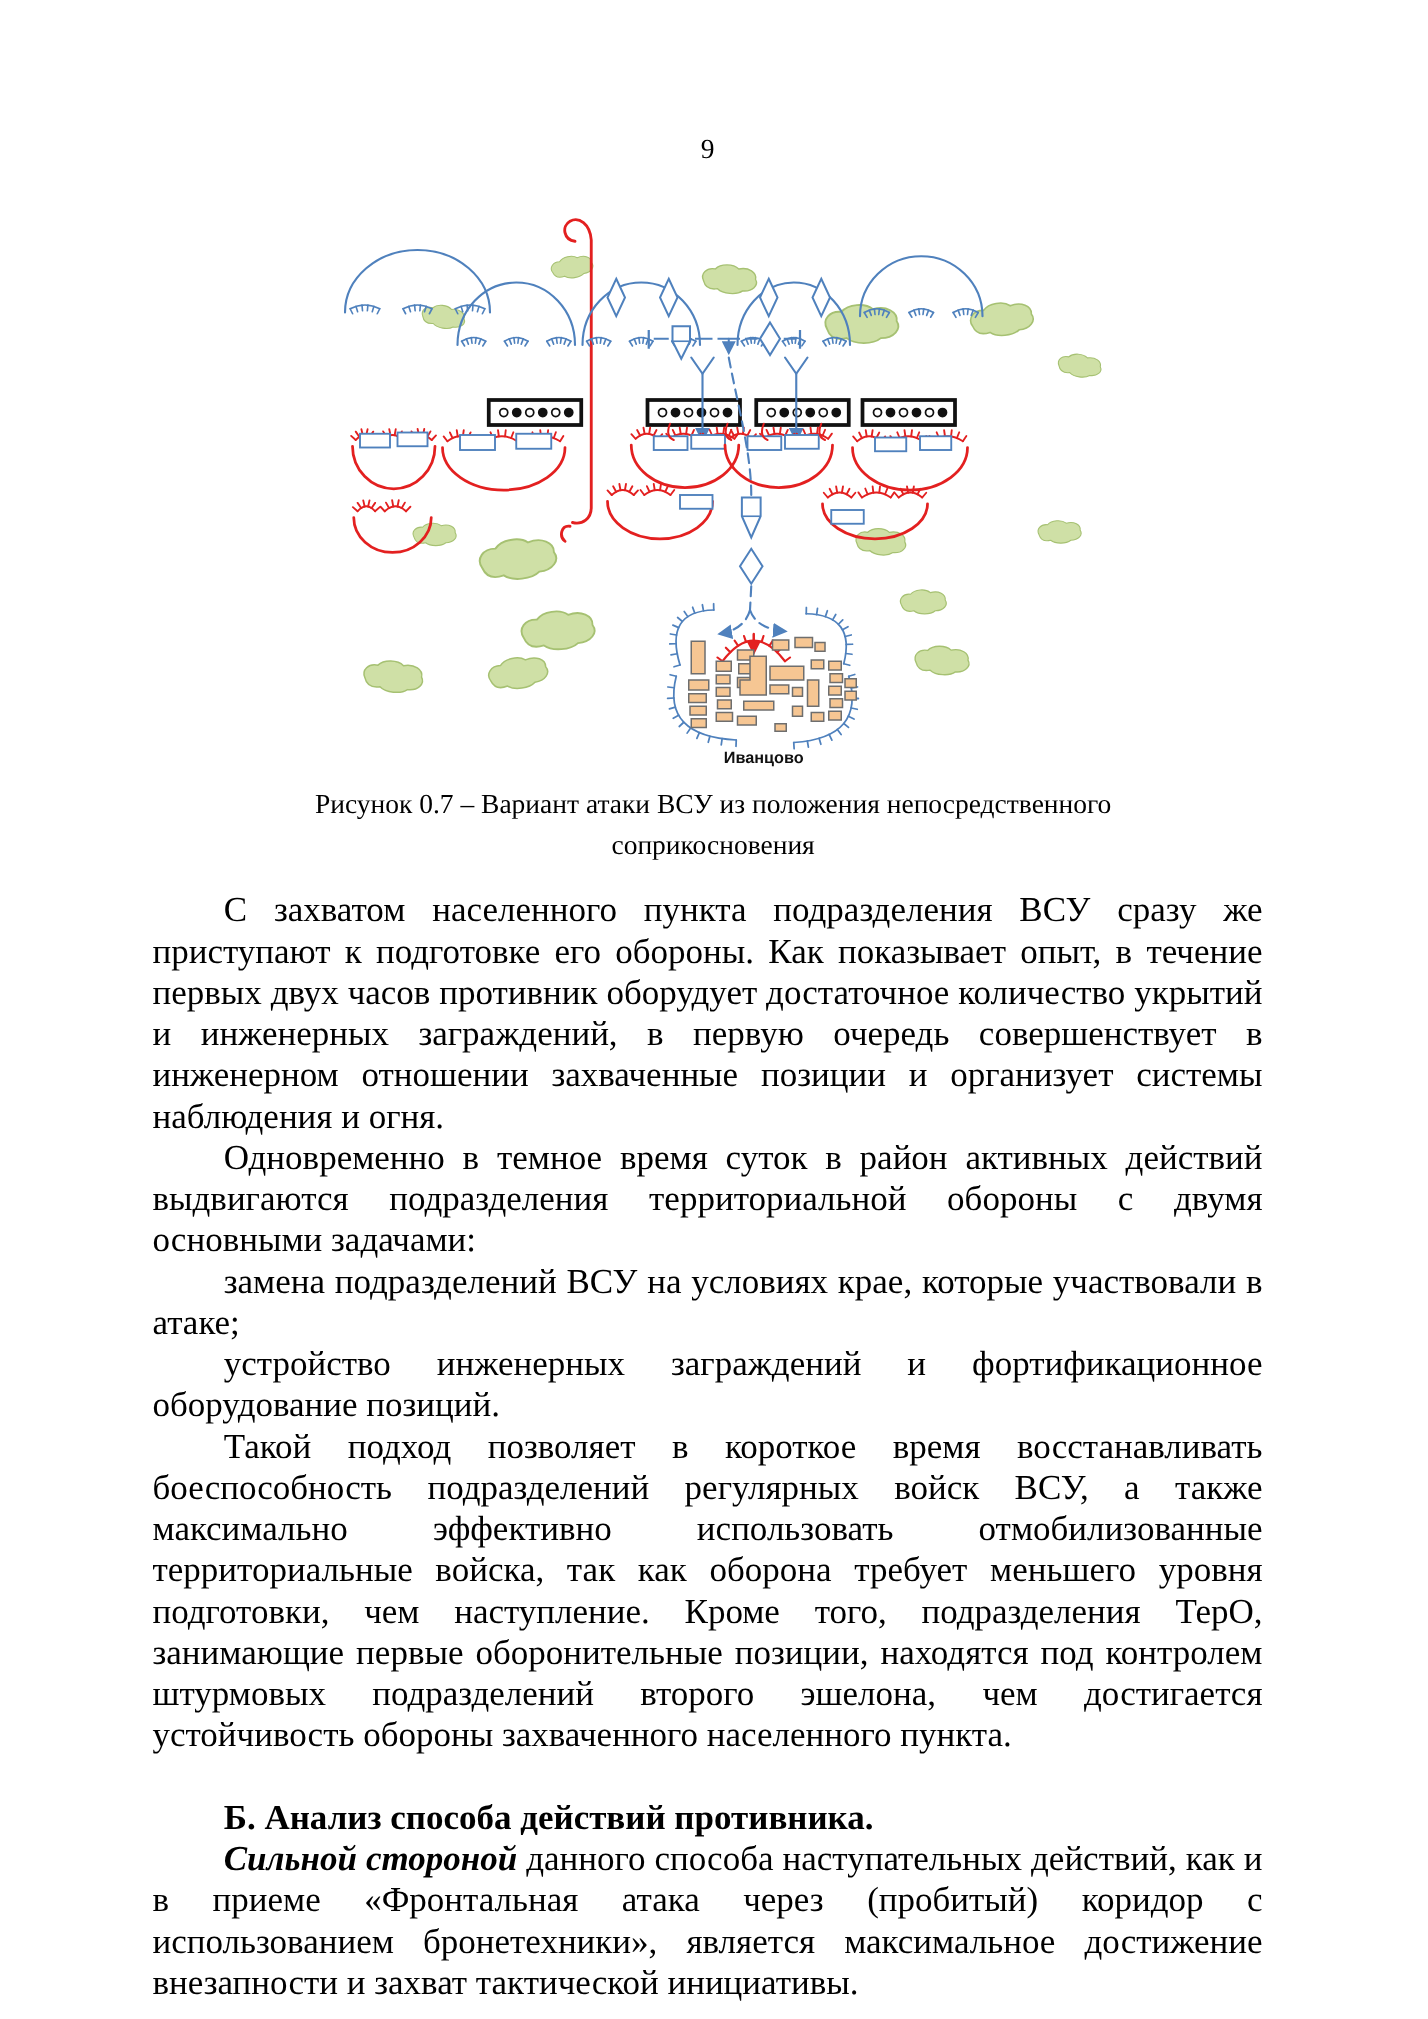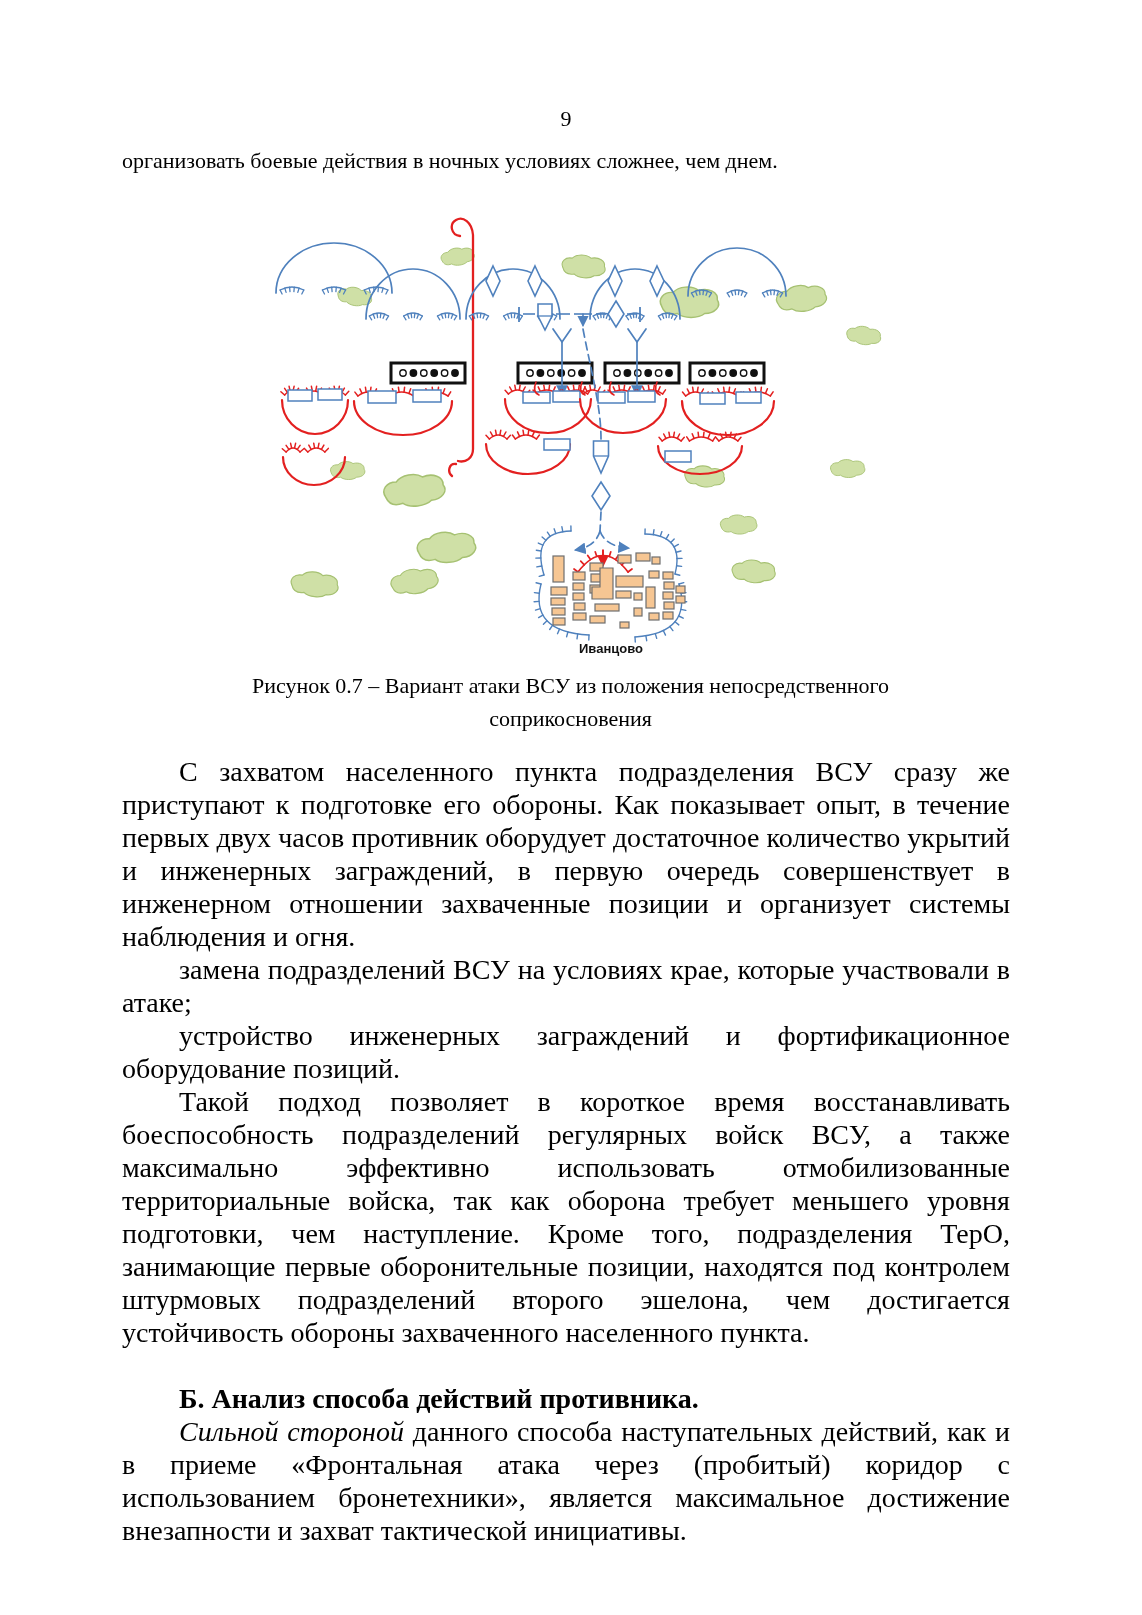--- a/index.html
+++ b/index.html
@@ -7,28 +7,27 @@
        font-family:"Liberation Serif",serif;}
   .page{box-sizing:border-box;width:1142px;padding:104px 132px 0 122px;}
   .pagenum{text-align:center;font-size:22px;line-height:30px;}
   .intro{font-size:22px;line-height:33px;margin-top:10px;text-align:justify;}
   .fig{width:645px;margin:24px 0 0 126px;}
   .fig svg{display:block;}
   .caption{font-size:22px;line-height:33px;text-align:center;max-width:712px;margin:6px auto 0;}
   p.para{font-size:28px;line-height:33px;text-align:justify;text-indent:57px;margin:0;}
   p.first{margin-top:20px;}
   p.hB{font-weight:bold;margin-top:33px;}
-  .lead{font-weight:normal;font-style:italic;}
+  .lead{font-weight:bold;font-style:italic;}
 </style>
 </head>
 <body>
 
 <div class="page">
   <div class="pagenum">9</div>
-  <div class="intro">организовать боевые действия в ночных условиях сложнее, чем днем.</div>
 
   <figure class="fig" style="margin-left:126px;margin-right:0;margin-bottom:0;">
     <svg id="diagram" width="645" height="462" viewBox="0 0 645 462">
       <defs>
         <marker id="mB" viewBox="0 0 8 8" refX="6.5" refY="4" markerWidth="7" markerHeight="7" orient="auto">
           <path d="M0,0 L8,4 L0,8 z" fill="#4f81bd"></path>
         </marker>
         <marker id="mR" viewBox="0 0 8 8" refX="6.5" refY="4" markerWidth="7" markerHeight="7" orient="auto">
           <path d="M0,0 L8,4 L0,8 z" fill="#e32020"></path>
         </marker>
@@ -268,18 +267,19 @@
           <rect x="372" y="421" width="9" height="6" fill="#f6c693" stroke="#6e6e6e" stroke-width="1.2"></rect>
           <rect x="386" y="407" width="8" height="8" fill="#f6c693" stroke="#6e6e6e" stroke-width="1.2"></rect>
           <path d="M352,367 h13 v31 h-21 v-12 h8 z" stroke="#6e6e6e" stroke-width="1.2" fill="#f6c693" stroke-linecap="round"></path>
         </g>
       <text id="townLabel" x="363" y="452" text-anchor="middle" font-family="Liberation Sans, sans-serif" font-size="13" font-weight="bold" fill="#111">Иванцово</text>
     </svg>
     <figcaption class="caption">Рисунок 0.7 – Вариант атаки ВСУ из положения непосредственного соприкосновения</figcaption>
   </figure>
 
   <p class="para first">С захватом населенного пункта подразделения ВСУ сразу же приступают к подготовке его обороны. Как показывает опыт, в течение первых двух часов противник оборудует достаточное количество укрытий и инженерных заграждений, в первую очередь совершенствует в инженерном отношении захваченные позиции и организует системы наблюдения и огня.</p>
+  <p class="para">Одновременно в темное время суток в район активных действий выдвигаются подразделения территориальной обороны с двумя основными задачами:</p>
   <p class="para">замена подразделений ВСУ на условиях крае, которые участвовали в атаке;</p>
   <p class="para">устройство инженерных заграждений и фортификационное оборудование позиций.</p>
   <p class="para">Такой подход позволяет в короткое время восстанавливать боеспособность подразделений регулярных войск ВСУ, а также максимально эффективно использовать отмобилизованные территориальные войска, так как оборона требует меньшего уровня подготовки, чем наступление. Кроме того, подразделения ТерО, занимающие первые оборонительные позиции, находятся под контролем штурмовых подразделений второго эшелона, чем достигается устойчивость обороны захваченного населенного пункта.</p>
   <p class="para hB">Б. Анализ способа действий противника.</p>
   <p class="para"><span class="lead">Сильной стороной</span><span> данного способа наступательных действий, как и в приеме «Фронтальная атака через (пробитый) коридор с использованием бронетехники», является максимальное достижение внезапности и захват тактической инициативы.</span></p>
 </div>
 
 </body></html>

